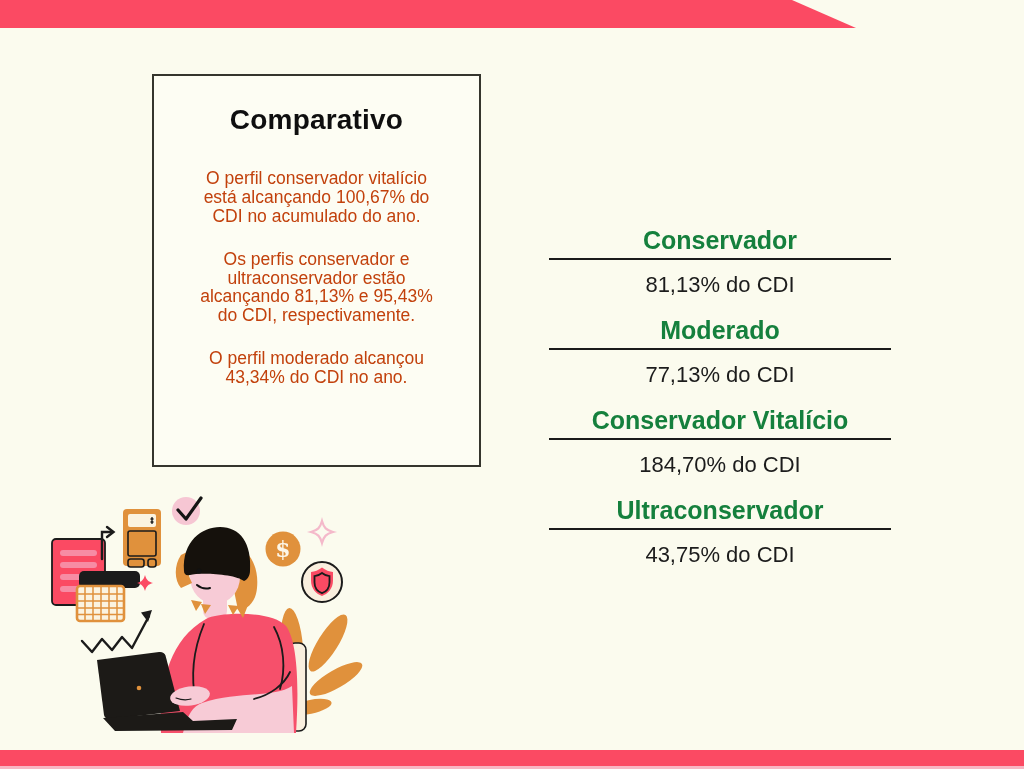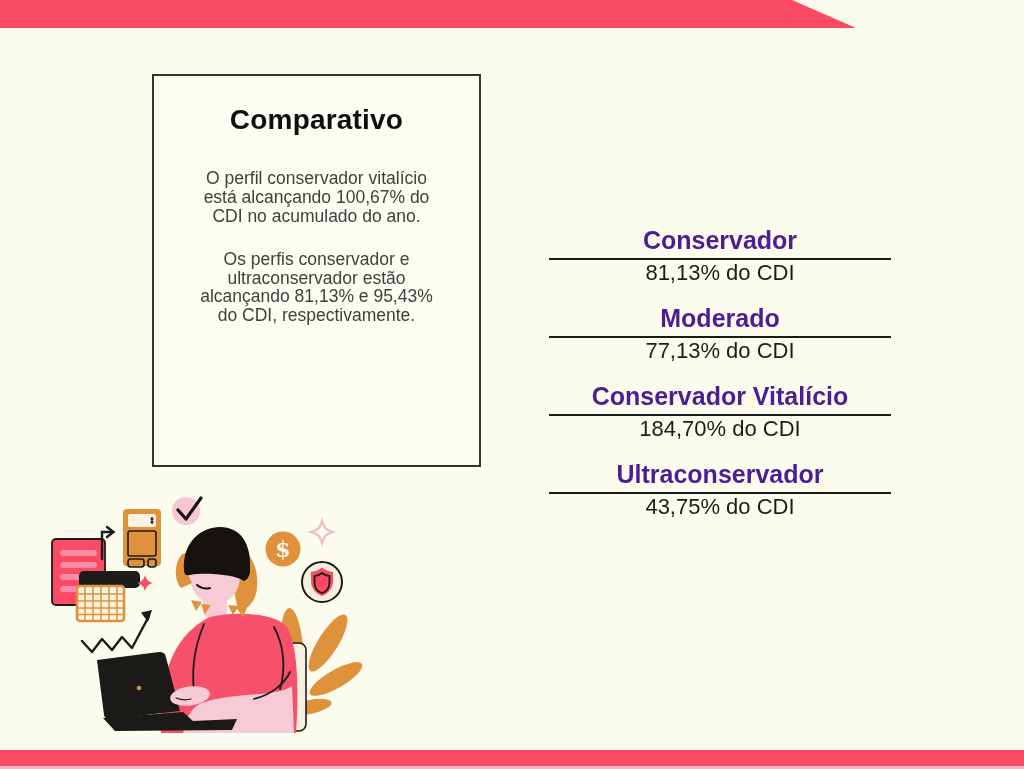--- a/index.html
+++ b/index.html
@@ -26,30 +26,30 @@
     box-sizing:border-box;border:2px solid #35352D;background:#FDFDF3;
     text-align:center;
   }
   .card-title{
     margin-top:24px;font-size:28px;font-weight:bold;line-height:39px;color:#0F0F0F;
     letter-spacing:0.2px;
   }
   .card-title span{display:block;}
   .card-paragraphs{margin-top:30px;padding:0 14px;}
   .card-paragraphs p{
-    margin:0 0 24px 0;font-size:17.5px;line-height:1.08;color:#404040;
+    margin:0 0 24px 0;font-size:17.5px;line-height:1.08;color:#c2410c;
     white-space:pre-line;
   }
 
   
   .profiles{position:absolute;left:549px;top:226px;width:342px;}
   .profile{margin-bottom:18px;text-align:center;}
-  .profile-name{font-size:25px;font-weight:bold;line-height:28px;color:#4c1d95;margin-bottom:4px;}
+  .profile-name{font-size:25px;font-weight:bold;line-height:28px;color:#15803d;margin-bottom:4px;}
   .profile-rule{border:0;border-top:2px solid #1A1A1A;margin:0;}
-  .profile-value{font-size:22px;line-height:26px;color:#1C1C1C;}
+  .profile-value{font-size:22px;line-height:26px;padding-top:12px;color:#1C1C1C;}
 
   
   .illustration{position:absolute;left:40px;top:483px;width:335px;height:250px;}
 </style>
 </head>
 <body>
 
 <div class="slide">
 
   <div class="top-bar"></div>
@@ -59,20 +59,22 @@
       <span>Comparativo</span>
     </div>
     <div class="card-paragraphs">
       <p>O perfil conservador vitalício
 está alcançando 100,67% do
 CDI no acumulado do ano.</p>
       <p>Os perfis conservador e
 ultraconservador estão
 alcançando 81,13% e 95,43%
 do CDI, respectivamente.</p>
+      <p>O perfil moderado alcançou
+43,34% do CDI no ano.</p>
     </div>
   </div>
 
   <div class="profiles">
     <div class="profile">
       <div class="profile-name">Conservador</div>
       <hr class="profile-rule">
       <div class="profile-value">81,13% do CDI</div>
     </div>
     <div class="profile">

